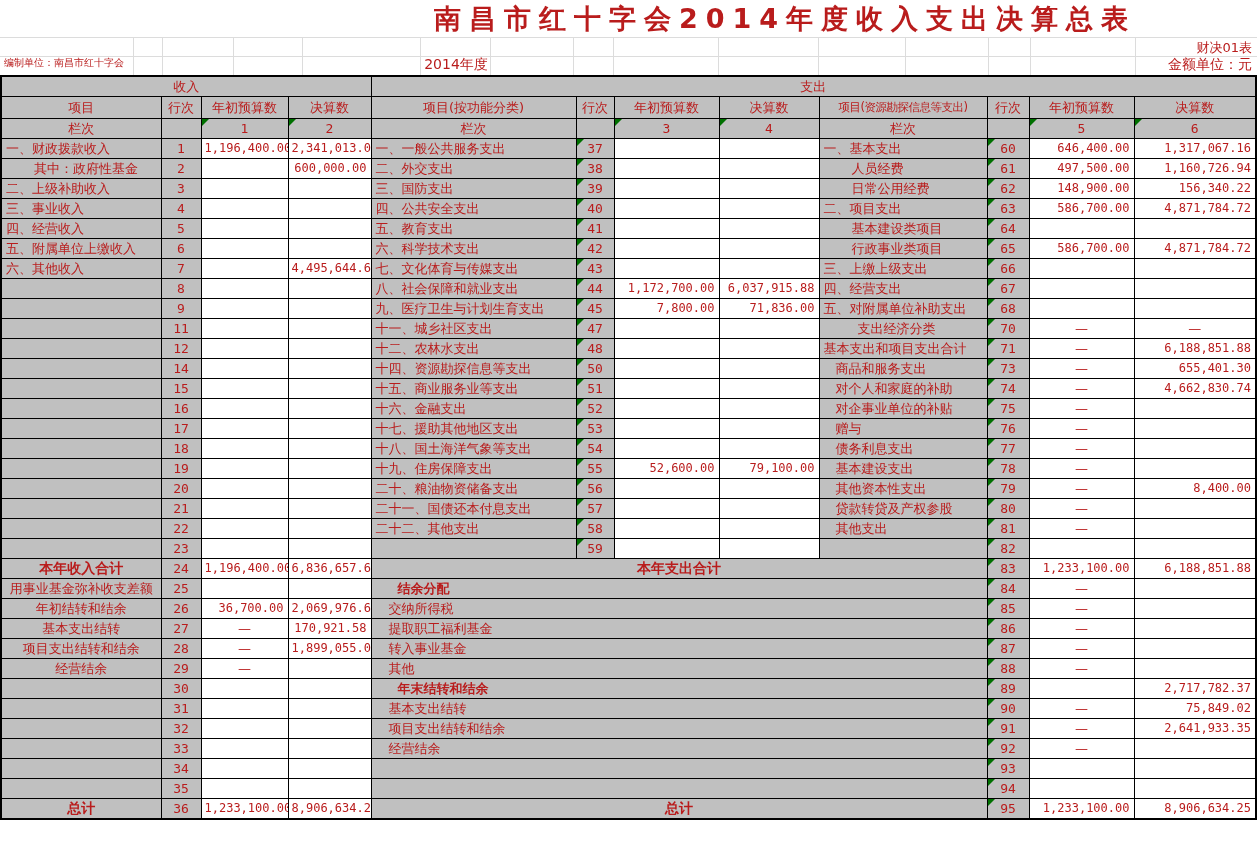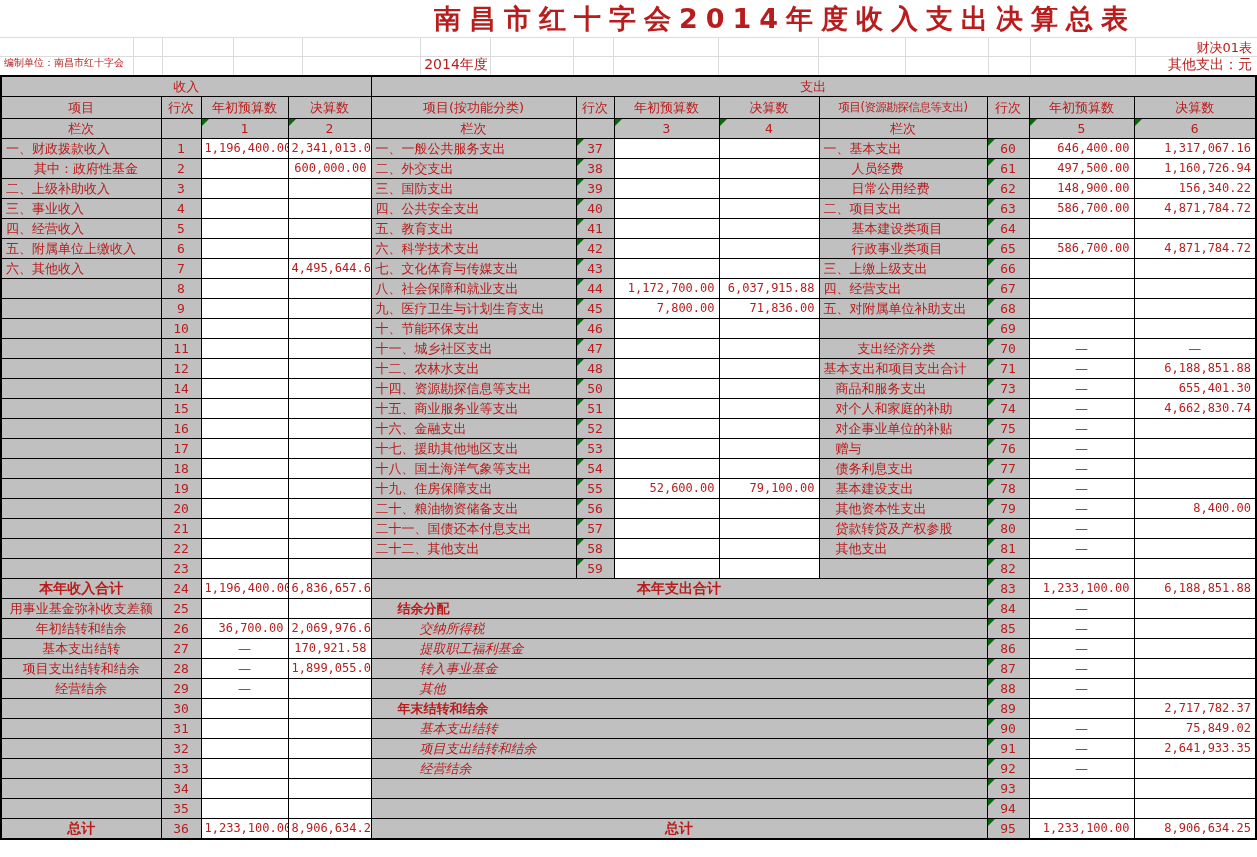--- a/index.html
+++ b/index.html
@@ -22,42 +22,42 @@
   tr.hr1 td{height:21px;line-height:21px;}
   .g{background:#c0c0c0;}
   .ctr{text-align:center;padding:0;}
   .bold{font-weight:bold;font-size:14px;}
   .lbl{background:#c0c0c0;padding-left:4px;}
   .lbl.ctr{padding-left:0;}
   .ind1{padding-left:32px;margin-top:20px;}
   .ind2{padding-left:16px;}
   .ind3{padding-left:38px;}
   .bind1{padding-left:26px;font-weight:bold;}
-  .bind2{padding-left:48px;font-style:italic;}
+  .bind2{padding-left:17px;}
   .line{background:#c0c0c0;text-align:center;padding:0;
         font-family:"DejaVu Sans Mono","Liberation Mono",monospace;font-size:13px;}
   .v{background:#fff;}
   .num{font-family:"DejaVu Sans Mono","Liberation Mono",monospace;font-size:12px;
        text-align:right;padding-right:4px;}
   .dash{text-align:center;}
   .small{font-size:11.5px;letter-spacing:-0.5px;}
   .tri{position:absolute;top:0;left:0;width:0;height:0;
        border-top:7px solid #007000;border-right:7px solid transparent;}
 </style>
 </head>
 <body>
 
 <div class="page">
 
   <div class="hdr">
     <div class="title">南昌市红十字会2014年度收入支出决算总表</div>
     <div class="formcode">财决01表</div>
     <div class="prepared">编制单位：南昌市红十字会</div>
     <div class="year">2014年度</div>
-    <div class="unitnote">其他支出：元</div>
+    <div class="unitnote">金额单位：元</div>
   <div class="gl" style="left: 133px; top: 37px; width: 1px; height: 38px;"></div>
       <div class="gl" style="left: 162px; top: 37px; width: 1px; height: 38px;"></div>
       <div class="gl" style="left: 233px; top: 37px; width: 1px; height: 38px;"></div>
       <div class="gl" style="left: 302px; top: 37px; width: 1px; height: 38px;"></div>
       <div class="gl" style="left: 420px; top: 37px; width: 1px; height: 38px;"></div>
       <div class="gl" style="left: 490px; top: 37px; width: 1px; height: 38px;"></div>
       <div class="gl" style="left: 573px; top: 37px; width: 1px; height: 38px;"></div>
       <div class="gl" style="left: 613px; top: 37px; width: 1px; height: 38px;"></div>
       <div class="gl" style="left: 718px; top: 37px; width: 1px; height: 38px;"></div>
       <div class="gl" style="left: 818px; top: 37px; width: 1px; height: 38px;"></div>
@@ -238,34 +238,20 @@
           <td class="line"><i class="tri"></i>45</td>
           <td class="v num">7,800.00</td>
           <td class="v num">71,836.00</td>
           <td class="lbl ">五、对附属单位补助支出</td>
           <td class="line"><i class="tri"></i>68</td>
           <td class="v"></td>
           <td class="v"></td>
         </tr>
         <tr>
           <td class="lbl "></td>
-          <td class="line">10</td>
-          <td class="v"></td>
-          <td class="v"></td>
-          <td class="lbl ">十、节能环保支出</td>
-          <td class="line"><i class="tri"></i>46</td>
-          <td class="v"></td>
-          <td class="v"></td>
-          <td class="lbl "></td>
-          <td class="line"><i class="tri"></i>69</td>
-          <td class="v"></td>
-          <td class="v"></td>
-        </tr>
-        <tr>
-          <td class="lbl "></td>
           <td class="line">11</td>
           <td class="v"></td>
           <td class="v"></td>
           <td class="lbl ">十一、城乡社区支出</td>
           <td class="line"><i class="tri"></i>47</td>
           <td class="v"></td>
           <td class="v"></td>
           <td class="lbl ind3">支出经济分类</td>
           <td class="line"><i class="tri"></i>70</td>
           <td class="v dash">—</td>

